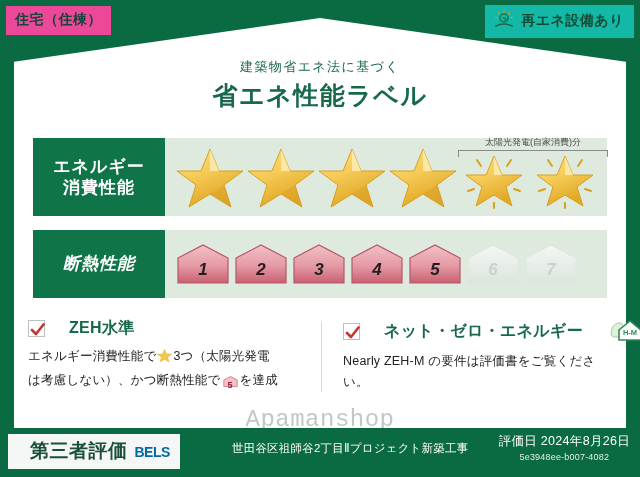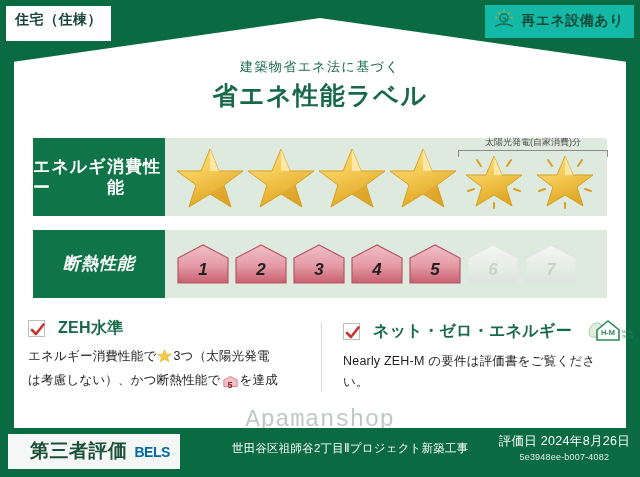--- a/index.html
+++ b/index.html
@@ -23,26 +23,26 @@
     left: 14px; top: 18px;
     width: 612px; height: 410px;
     background: #ffffff;
     clip-path: polygon(0% 10.7%, 50% 0%, 100% 10.7%, 100% 100%, 0% 100%);
   }
 
   
   .cat-tag {
     position: absolute;
     left: 6px; top: 6px;
-    background: #ffffff;
+    background: #ec4899;
     color: #16433a;
     font-size: 14px;
     font-weight: bold;
     letter-spacing: 0.5px;
-    padding: 5px 9px 12px 9px;
+    padding: 5px 9px 6px 9px;
     z-index: 6;
     white-space: nowrap;
   }
 
   
   .re-badge {
     position: absolute;
     right: 6px; top: 5px;
     background: #14b8a6;
     padding: 4px 10px 5px 8px;
@@ -93,21 +93,21 @@
     background: #dfeade;
     height: 78px;
   }
   .row.insul { height: 68px; margin-top: 14px; font-style: italic; }
 
   .row-label {
     width: 132px;
     background: #0f7549;
     color: #ffffff;
     display: flex;
-    flex-direction: row;
+    flex-direction: column;
     align-items: center;
     justify-content: center;
     font-size: 17px;
     font-weight: bold;
     letter-spacing: 1px;
     line-height: 1.25;
     flex: none;
   }
   .row.insul .row-label { font-size: 17px; }
 
@@ -184,21 +184,21 @@
   .bcol.right { padding-left: 22px; }
   .bcol.right::before {
     content: "";
     position: absolute;
     left: 0; top: 4px; bottom: 2px;
     border-left: 1px solid #d7dcd7;
   }
   .bhead {
     display: flex;
     align-items: center;
-    gap: 13px;
+    gap: 24px;
   }
   .chk {
     width: 17px; height: 17px;
     border: 1px solid #b9c2b9;
     background: #fff;
     flex: none;
     position: relative;
   }
   .chk svg { position: absolute; left: 1px; top: 1px; }
   .bhead .htxt {

